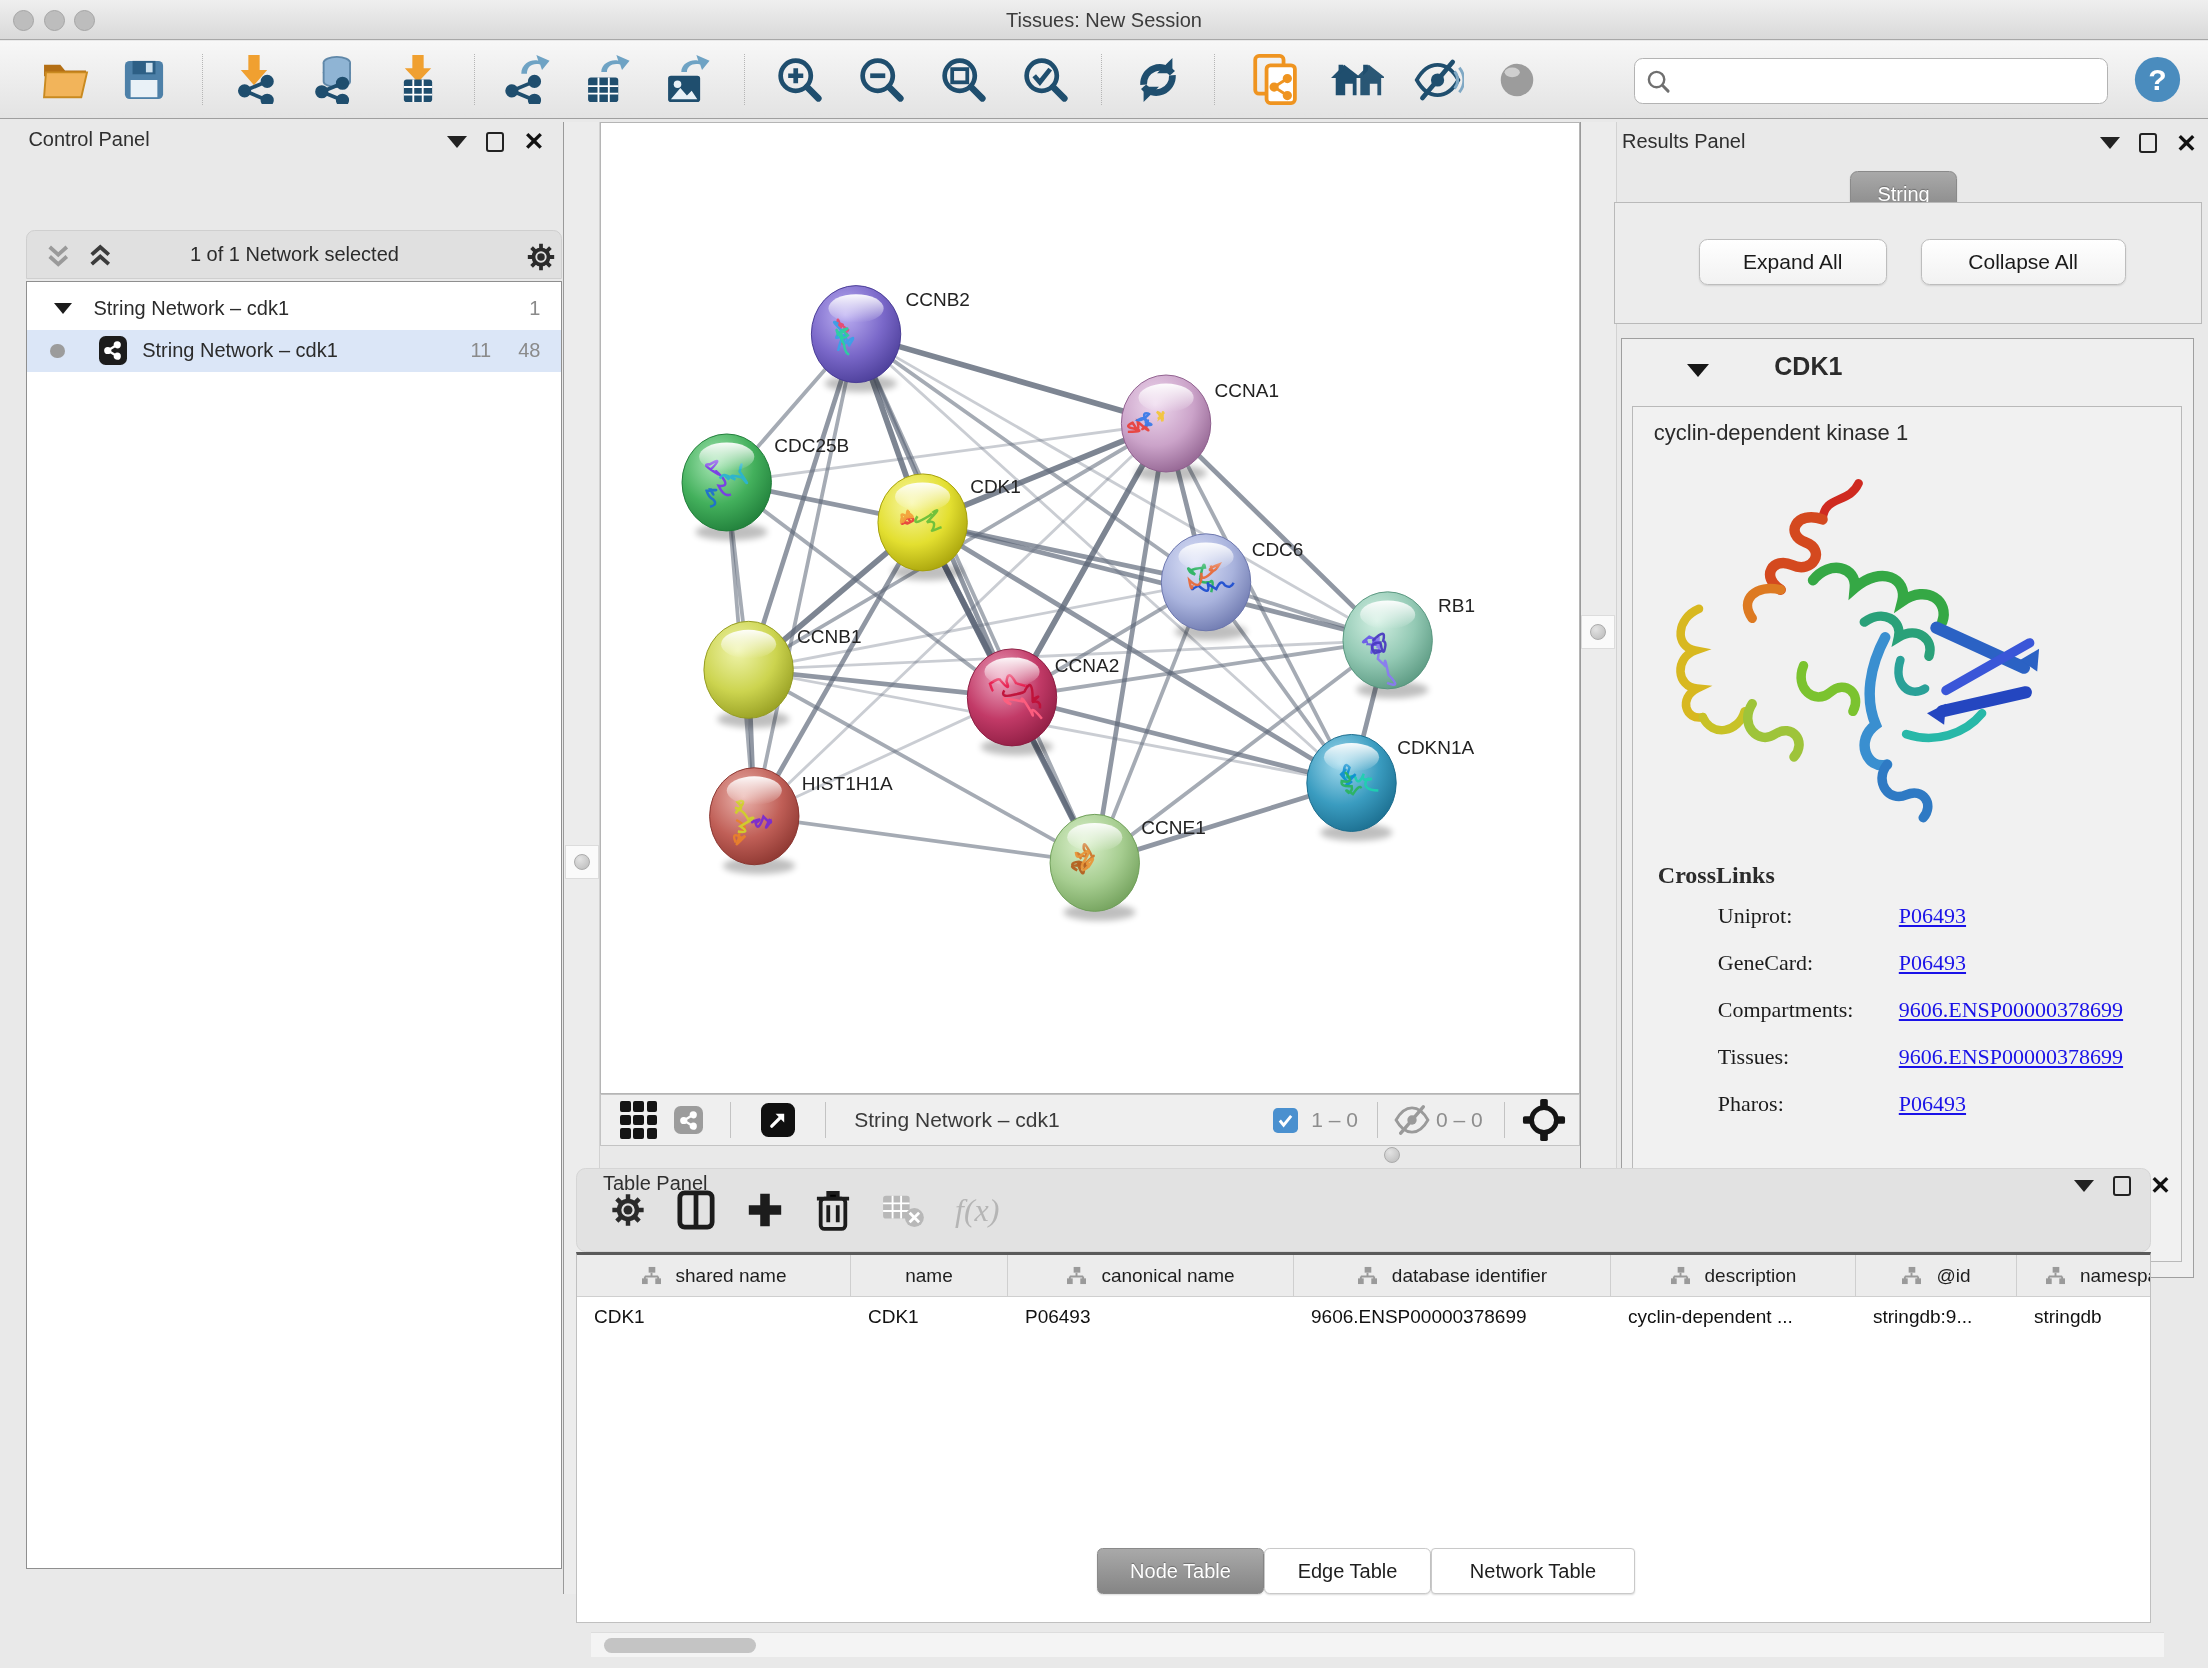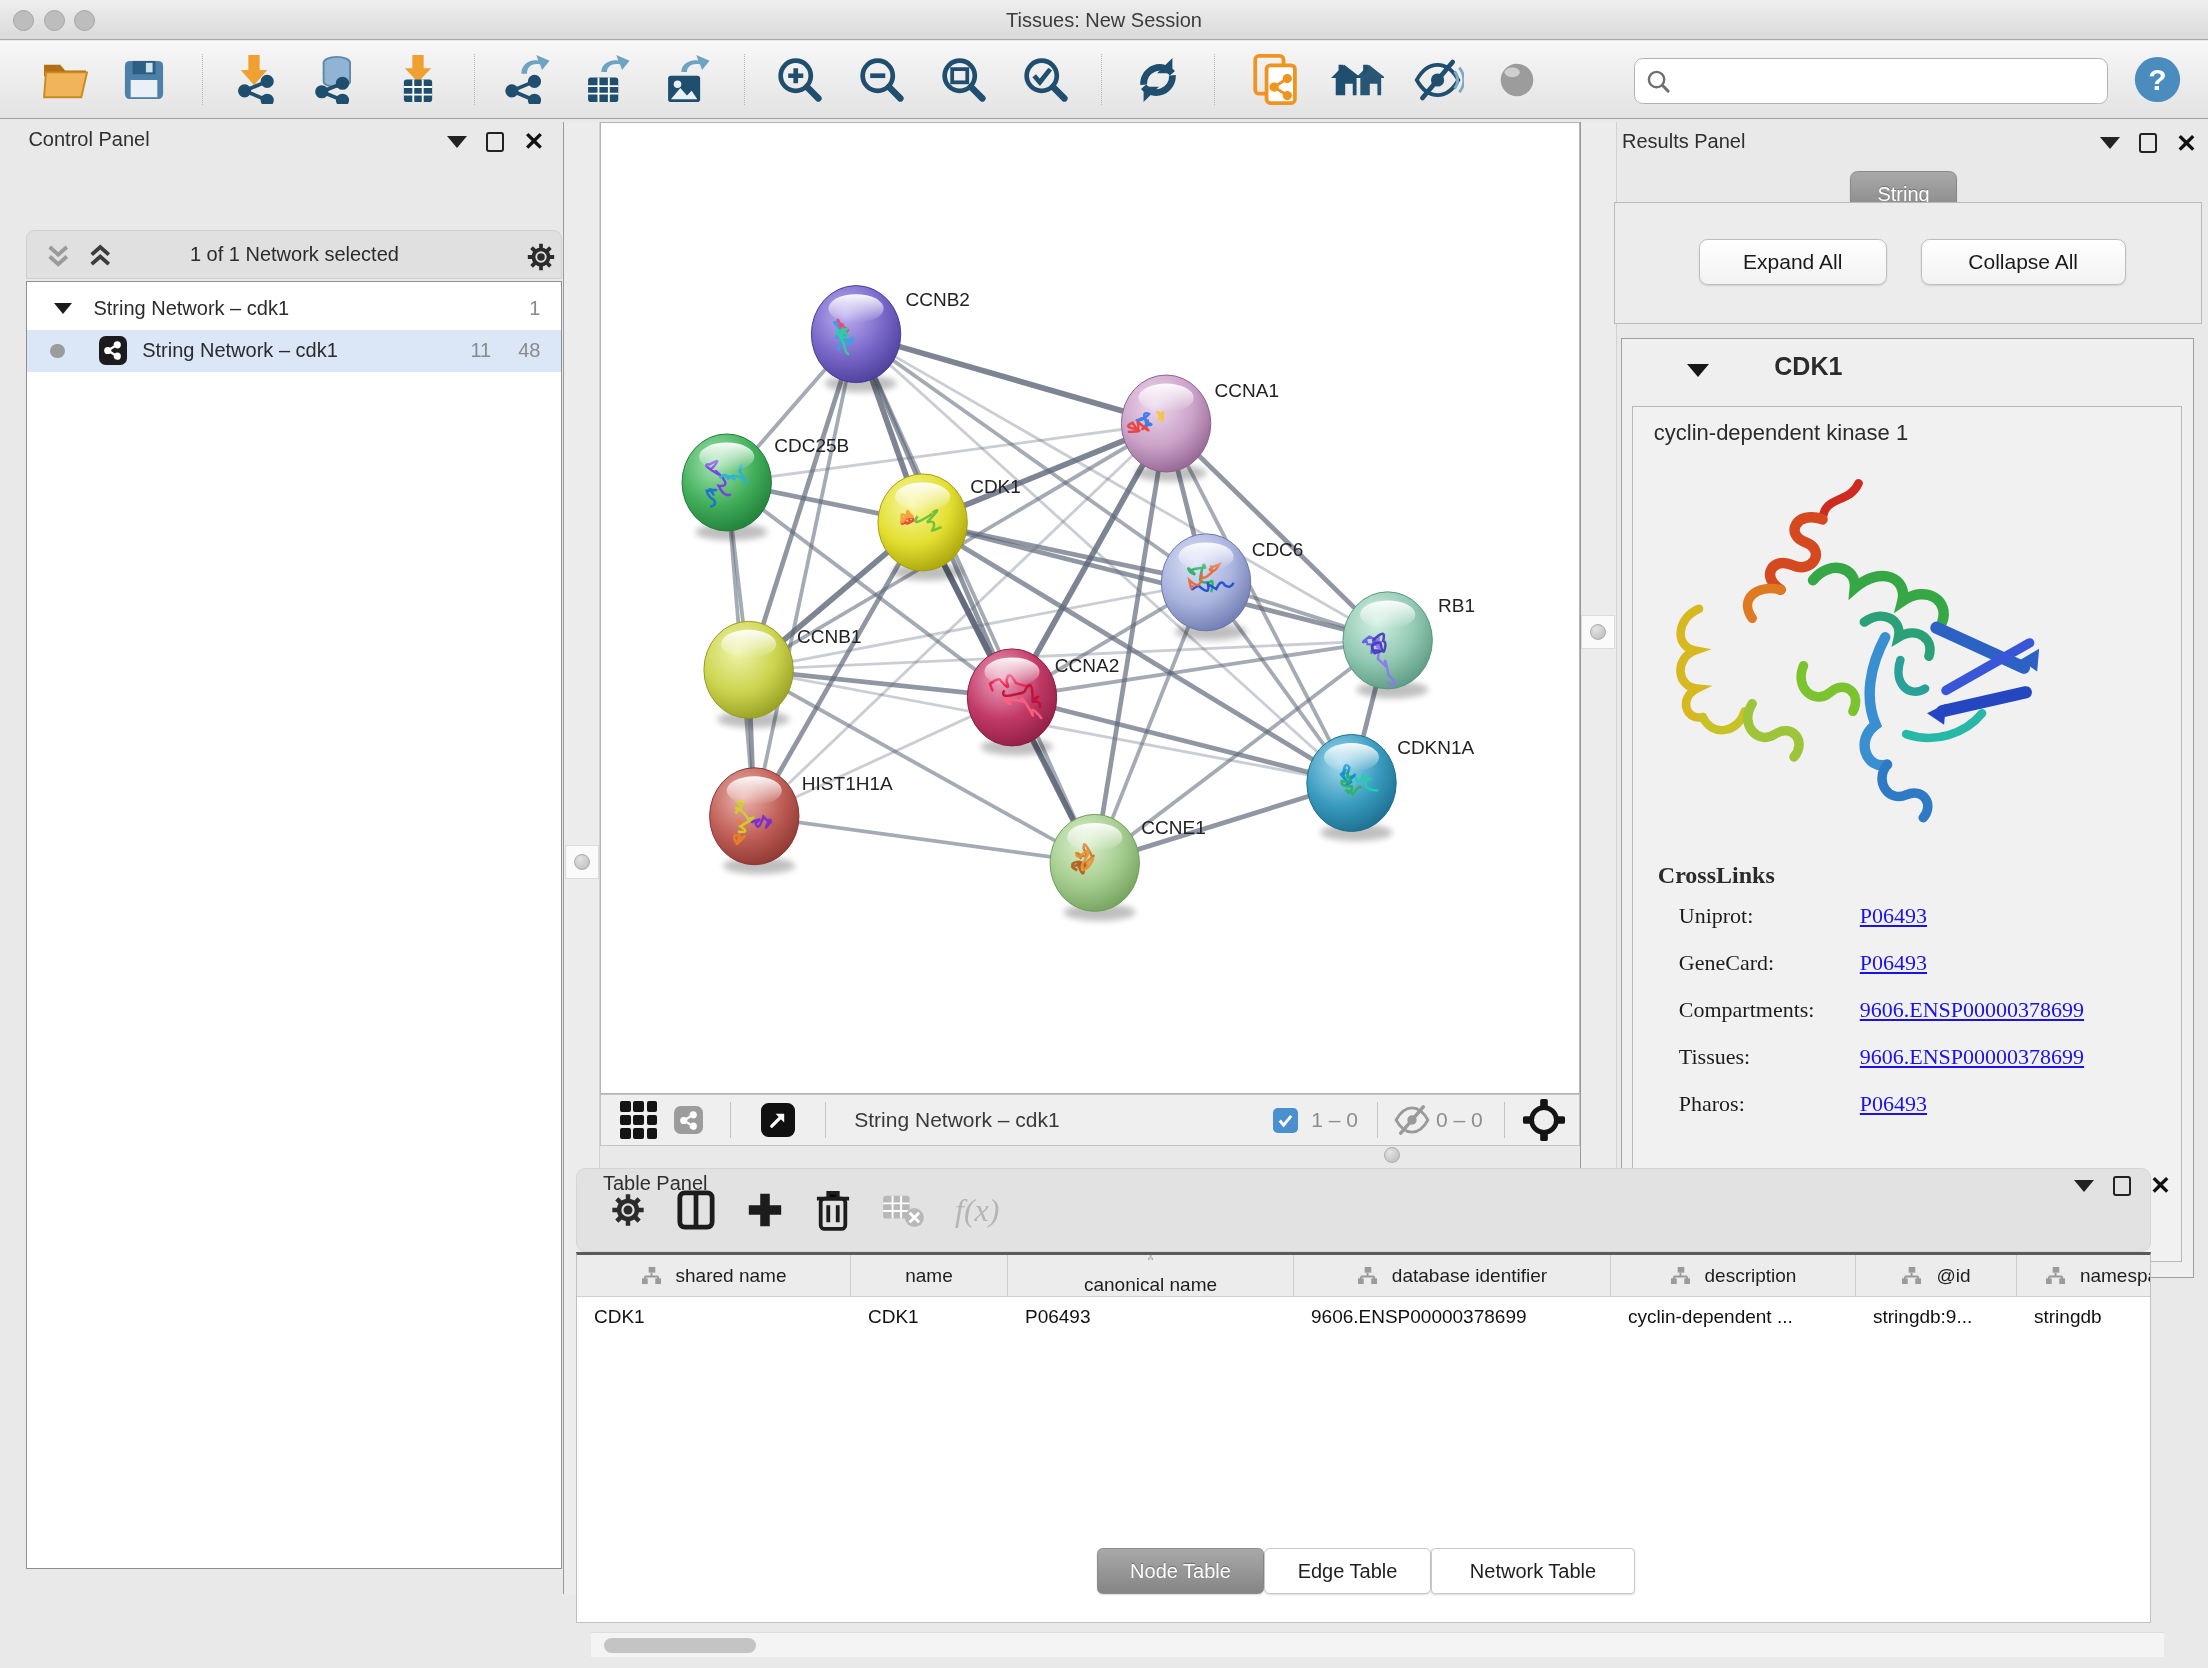--- a/index.html
+++ b/index.html
@@ -77,21 +77,21 @@
   #rp-outer { left:6.7px; top:80px; width:588px; height:122px; background:#ececec;
     border:1px solid #b9b9b9; }
   .btn { background:linear-gradient(#ffffff,#f2f2f2); border:1px solid #bdbdbd; border-radius:8.6px;
     font-size:21px; color:#1a1a1a; display:flex; align-items:center; justify-content:center;
     box-shadow:0 1px 1.9px rgba(0,0,0,.12); }
   #rp-content { left:14.3px; top:216px; width:573px; height:940px; background:#efefef;
     border:1px solid #9f9f9f; }
   #rp-inner { left:9.5px; top:67px; width:550px; height:856px; background:#f1f1f1;
     border:1px solid #b9b9b9; }
   .xlink-row { display:flex; font-family:"Liberation Serif", serif; font-size:22px; margin-bottom:21px; }
-  .xlink-label { width:181px; color:#1c1c1c; }
+  .xlink-label { width:181px; color:#1c1c1c;margin-left:39px; }
   .xlink-val { color:#1a12e8; text-decoration:underline; }
   #rp-scroll { left:11.4px; top:927px; width:38px; height:9.5px; background:#c2c2c2; border-radius:4.8px; }
 
   
   #table-panel { left:576px; top:1168px; width:1603px; height:505px; }
   #tp-toolbar { left:14.3px; top:43px; width:1575px; height:84px; background:#e2e2e2;
     border:1px solid #d5d5d5; border-radius:9.5px; display:flex; align-items:center; gap:30px; padding-left:32px; }
   #tp-table { left:14.3px; top:128px; width:1575px; height:371px; background:#fff;
     border:1px solid #c0c0c0; border-top:3.8px solid #5a5a5a; overflow:hidden; }
   #tp-header { display:flex; height:42px; background:#ececec; border-bottom:1px solid #cfcfcf; }
@@ -745,21 +745,21 @@
               <rect x="8" y="1" width="7" height="6" fill="#9a9a9a"></rect>
               <path d="M11 7v4M4 11h14M4 11v3M18 11v3" stroke="#9a9a9a" stroke-width="2" fill="none"></path>
               <rect x="1" y="13" width="6" height="6" fill="#9a9a9a"></rect>
               <rect x="15" y="13" width="6" height="6" fill="#9a9a9a"></rect>
             </svg>
             <span>shared name</span>
           </div>
           <div class="th" style="width: 157px;">
             <span>name</span>
           </div>
-          <div class="th" style="width: 286px; flex-direction: column;">
+          <div class="th" style="width: 286px;">
             <svg width="21" height="19" viewBox="0 0 22 20">
               <rect x="8" y="1" width="7" height="6" fill="#9a9a9a"></rect>
               <path d="M11 7v4M4 11h14M4 11v3M18 11v3" stroke="#9a9a9a" stroke-width="2" fill="none"></path>
               <rect x="1" y="13" width="6" height="6" fill="#9a9a9a"></rect>
               <rect x="15" y="13" width="6" height="6" fill="#9a9a9a"></rect>
             </svg>
             <span>canonical name</span>
           </div>
           <div class="th" style="width: 317px;">
             <svg width="21" height="19" viewBox="0 0 22 20">

